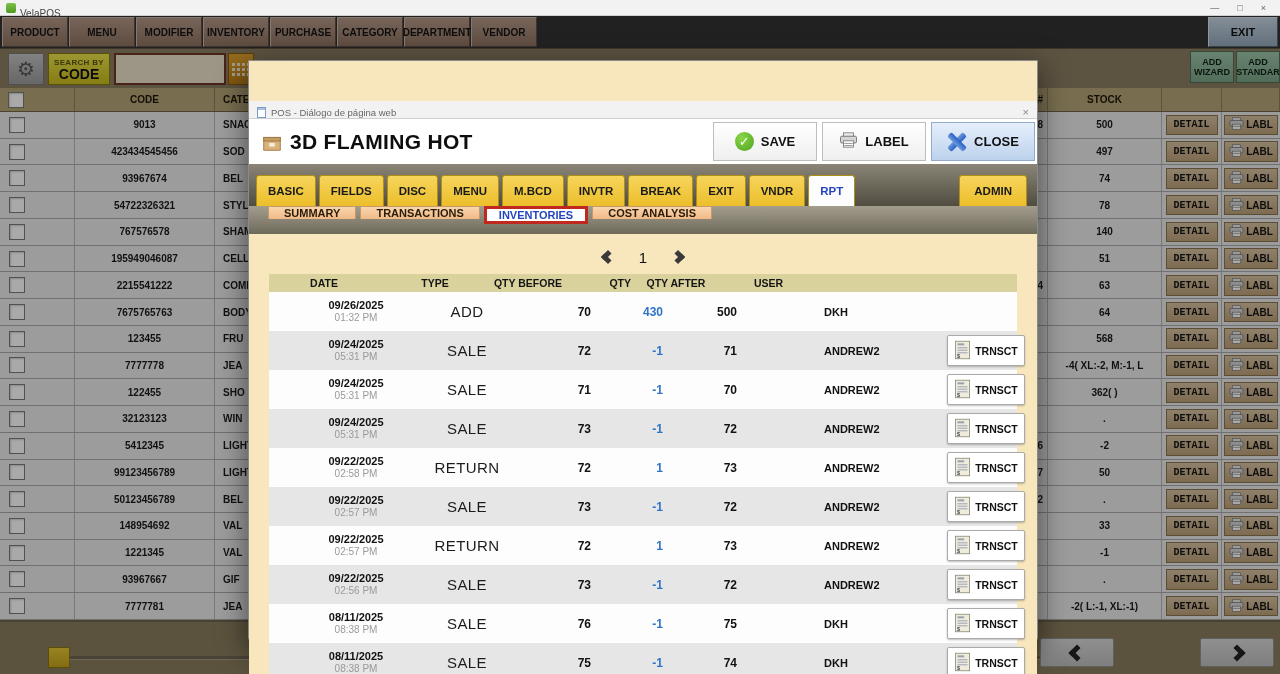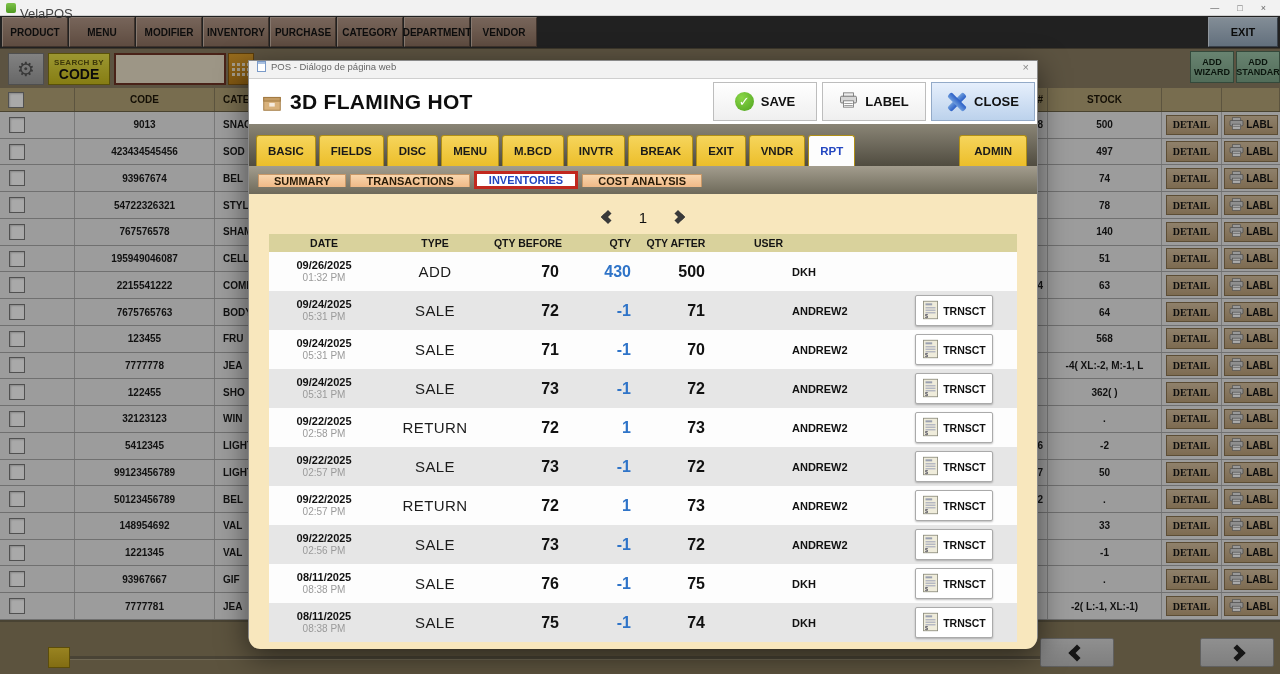--- a/index.html
+++ b/index.html
@@ -2,21 +2,21 @@
 <html><head>
 <meta charset="utf-8">
 <style>
   * { box-sizing: border-box; margin: 0; padding: 0; }
   body { font-family: "Liberation Sans", "DejaVu Sans", sans-serif; background:#444; }
   .screen { position:relative; width:1280px; height:674px; overflow:hidden; background:#3a382f; }
 
   
   .titlebar { position:absolute; left:0; top:0; width:1280px; height:16px; background:#f2f2f2; border-bottom:1px solid #d0d0d0; display:flex; align-items:center; padding:0 6px; z-index:2; }
   .appicon { width:10px; height:10px; background:linear-gradient(#7ec24a,#4e9a22); border-radius:2px; margin-right:4px; }
-  .apptitle { font-size:13px; color:#444;margin-top:11px; }
+  .apptitle { font-size:10px; color:#444;margin-top:11px; }
   .winctrl { margin-left:auto; display:flex; gap:18px; font-size:9px; color:#666; padding-right:8px; }
   .winctrl span { cursor:default; }
 
   
   .menubar { position:absolute; left:0; top:16px; width:1280px; height:32px; background:#323232; z-index:1; }
   .menu-items { position:absolute; left:2px; top:1px; display:flex; gap:1px; }
   .menu-btn { width:66px; height:30px; background:linear-gradient(#b29686,#8d7261); border:1px solid #c9b5a6; border-right-color:#5e4d42; border-bottom-color:#5e4d42; display:flex; align-items:center; justify-content:center; font-size:10px; font-weight:bold; color:#141414; }
   .exit-btn { position:absolute; right:2px; top:1px; width:70px; height:30px; background:linear-gradient(#c3d2e0,#93a7ba); border:1px solid #d8e2ec; border-right-color:#55626f; border-bottom-color:#55626f; display:flex; align-items:center; justify-content:center; font-size:11px; font-weight:bold; color:#111; }
 
   
@@ -41,21 +41,21 @@
   .phead .hc.left { justify-content:flex-start; padding-left:8px; }
   .phead .hc.right { justify-content:flex-end; padding-right:4px; }
   .pbody { flex:1; display:flex; flex-direction:column; }
   .prow { flex:1; min-height:0; background:#e9e9e9; border-bottom:1px solid #a8a8a8; align-items:stretch; }
   .pc { display:flex; align-items:center; justify-content:center; border-right:1px solid #b5b5b5; font-size:10px; font-weight:bold; color:#1a1a1a; overflow:hidden; }
   .pc.cat { justify-content:flex-start; padding-left:8px; }
   .pc.num { justify-content:flex-end; padding-right:4px; color:#222; }
   .pc:last-child { border-right:none; }
   .cb { width:16px; height:16px; background:#fdfdfd; border:1px solid #7a7a7a; box-shadow:inset 1px 1px 2px rgba(0,0,0,0.2); }
   .cbcell { justify-content:flex-start; padding-left:9px; }
-  .detail-btn { width:52px; height:80%; background:linear-gradient(#d5c0a0,#bba079); border:1px solid #8a7450; font-size:10px; font-weight:bold; color:#141414; cursor:pointer; font-family:Liberation Serif, serif; }
+  .detail-btn { width:52px; height:80%; background:linear-gradient(#d5c0a0,#bba079); border:1px solid #8a7450; font-size:10px; font-weight:bold; color:#141414; cursor:pointer; font-family:Liberation Mono, monospace; }
   .labl-btn { width:54px; height:80%; background:linear-gradient(#d5c0a0,#bba079); border:1px solid #8a7450; font-size:10px; font-weight:bold; color:#141414; cursor:pointer; display:flex; align-items:center; justify-content:center; gap:2px; font-family:inherit; }
 
   
   .bottombar { position:absolute; left:0; top:620px; width:1280px; height:54px; background:#8a7d5d; border-top:2px solid #6e644c; z-index:1; }
   .hscroll-track { position:absolute; left:70px; top:34px; width:990px; height:4px; background:#6e6450; border-bottom:1px solid #a69a7c; }
   .hscroll-thumb { position:absolute; left:-22px; top:-9px; width:22px; height:21px; background:linear-gradient(#e4c432,#c2a31c); border:1px solid #8a7410; }
   .pager { position:absolute; right:6px; top:16px; display:flex; gap:4px; }
   .pager-btn, .pager-mid { width:74px; height:29px; background:linear-gradient(#d6d6d6,#bdbdbd); border:1px solid #909090; border-radius:2px; display:flex; align-items:center; justify-content:center; }
   .pager-mid { flex-direction:column; width:78px;margin-top:36px; }
   .pg1 { font-size:13px; font-weight:bold; color:#111; line-height:1.1; }
@@ -68,21 +68,21 @@
   .chev.big.right { border-left:5px solid #222; border-bottom:5px solid #222; transform:rotate(225deg); }
   .chev.med { width:10px; height:10px; cursor:pointer; }
   .chev.med.left  { border-left:5px solid #3a3a3a; border-bottom:5px solid #3a3a3a; transform:rotate(45deg); }
   .chev.med.right { border-left:5px solid #3a3a3a; border-bottom:5px solid #3a3a3a; transform:rotate(225deg); }
 
   
   .dim { position:absolute; left:0; top:16px; width:1280px; height:658px; background:rgba(0,0,0,0.33); z-index:5; }
 
   
   .dialog { position:absolute; left:248px; top:60px; width:790px; height:588px; z-index:10; border:1px solid #8a8a8a; border-radius:0 0 12px 12px; box-shadow:0 8px 30px rgba(0,0,0,0.55); background:#f8e7bd; }
-  .dlg-titlebar { height:18px; background:#f2f2f2; border-bottom:1px solid #cfcfcf; display:flex; align-items:flex-start; padding:0 8px; gap:5px; }
+  .dlg-titlebar { height:18px; background:#f2f2f2; border-bottom:1px solid #cfcfcf; display:flex; align-items:flex-end; padding:0 8px; gap:5px;margin-top:40px; }
   .doc-ico { width:9px; height:11px; background:#fff; border:1px solid #7a9ac8; box-shadow:inset 0 2px 0 #a8c0e0; }
   .dlg-tb-text { font-size:9.5px; color:#666; }
   .dlg-x { margin-left:auto; font-size:11px; color:#888; cursor:pointer; }
   .dlg-header { height:45px; background:#fff; position:relative; display:flex; align-items:center; padding-left:12px; }
   .box-ico { display:flex; margin-right:7px; }
   .dlg-title { font-size:21px; font-weight:bold; color:#0e0e0e; letter-spacing:0.3px; }
   .hdr-btns { position:absolute; right:2px; top:3px; display:flex; gap:5px; }
   .hbtn { width:104px; height:39px; background:linear-gradient(#ffffff,#efefef); border:1px solid #bdbdbd; display:flex; align-items:center; justify-content:center; gap:7px; font-size:13px; font-weight:bold; color:#111; cursor:pointer; }
   .hbtn.close { background:linear-gradient(#e6effc,#bcd2ec); border-color:#93aac8;text-align:center; }
   .save-ico { width:19px; height:19px; border-radius:50%; background:radial-gradient(circle at 35% 30%, #8ad648, #4ea31e); color:#fff; font-size:13px; font-weight:bold; display:flex; align-items:center; justify-content:center; }
@@ -90,42 +90,42 @@
   .bigx::before, .bigx::after { content:""; position:absolute; left:7px; top:-1px; width:6px; height:22px; background:linear-gradient(90deg,#6d9cdc,#2b5fc7); border-radius:2px; }
   .bigx::before { transform:rotate(45deg); }
   .bigx::after { transform:rotate(-45deg); }
 
   .dlg-tabstrip { height:42px; background:linear-gradient(#8a8576,#504c40); position:relative; display:flex; align-items:flex-end; padding-left:7px; }
   .dtabs { display:flex; gap:3px; align-items:flex-end; }
   .dtab { height:31px; padding:0 11px; background:linear-gradient(#f6d55c,#ecbe2a); border:1px solid #b08f16; border-bottom:none; border-radius:3px 3px 0 0; display:flex; align-items:center; justify-content:center; font-size:11.5px; font-weight:bold; color:#1a1a1a; cursor:pointer; }
   .dtab.active { background:#fdfdfd; color:#2346c0; }
   .dtab.admin { position:absolute; right:10px; bottom:0; padding:0 14px; }
 
-  .dlg-subtabstrip { height:28px; background:linear-gradient(#a39d8e,#6e6a5a); display:flex; align-items:center; padding-left:9px; gap:4px; }
+  .dlg-subtabstrip { height:28px; background:linear-gradient(#a39d8e,#6e6a5a); display:flex; align-items:flex-start; padding-left:19px; gap:4px; }
   .stab { padding:0 15px; background:linear-gradient(#f9d6ad,#f0b987); border:1px solid #c89868; border-bottom:none; display:flex; align-items:center; font-size:11px; font-weight:bold; color:#2a1c08; cursor:pointer; }
   .stab.active { background:#ffffff; color:#2346c0; border:3px solid #c1281e; padding:0 12px; }
 
   .dlg-content { height:455px; background:#f8e7bd; border-radius:0 0 11px 11px; padding-top:6px; }
   .dlg-pagination { height:34px; display:flex; align-items:center; justify-content:center; gap:26px; }
   .dlg-page { font-size:15px; color:#111; }
 
   .itable { margin:0 20px; }
   .itgrid { display:grid; grid-template-columns:110px 112px 74px 72px 78px 200px 1fr; }
   .ithead { height:18px; background:#d9d29c; align-items:center; font-size:10.5px; font-weight:bold; color:#141414; }
   .ithead .h { text-align:center; }
   .ithead .h-qty { text-align:right; padding-right:6px; }
   .ithead .h-user { text-align:left; padding-left:39px; }
-  .drow { height:39px; align-items:center; }
+  .drow { height:39px; align-items:center;padding-left:32px; }
   .drow.odd { background:#fdfdfd; }
   .drow.even { background:#e6e6e6; }
   .c-date { text-align:center; line-height:1.2; }
   .d1 { font-size:11px; font-weight:bold; color:#111; display:block; }
   .d2 { font-size:10px; color:#9a9a9a; display:block; }
   .c-type { text-align:center; font-size:15px; color:#1c1c1c; letter-spacing:0.4px; }
-  .c-qb, .c-qty, .c-qa { text-align:right; padding-right:6px; font-size:16px; font-weight:bold; color:#111; }
+  .c-qb, .c-qty, .c-qa { text-align:right; padding-right:6px; font-size:12px; font-weight:bold; color:#111; }
   .c-qa { padding-right:10px; }
   .c-qty { color:#2f74c8; }
   .c-user { text-align:left; padding-left:77px; font-size:11px; font-weight:bold; color:#111; }
   .c-act { display:flex; justify-content:flex-start; }
   .trnsct-btn { width:78px; height:31px; background:#fff; border:1px solid #aaa; border-radius:2px; box-shadow:0 1px 2px rgba(0,0,0,0.25); display:flex; align-items:center; justify-content:center; gap:4px; font-size:10.5px; font-weight:bold; color:#111; cursor:pointer; font-family:inherit; }
 </style>
 </head>
 <body>
 
 <div class="screen">

